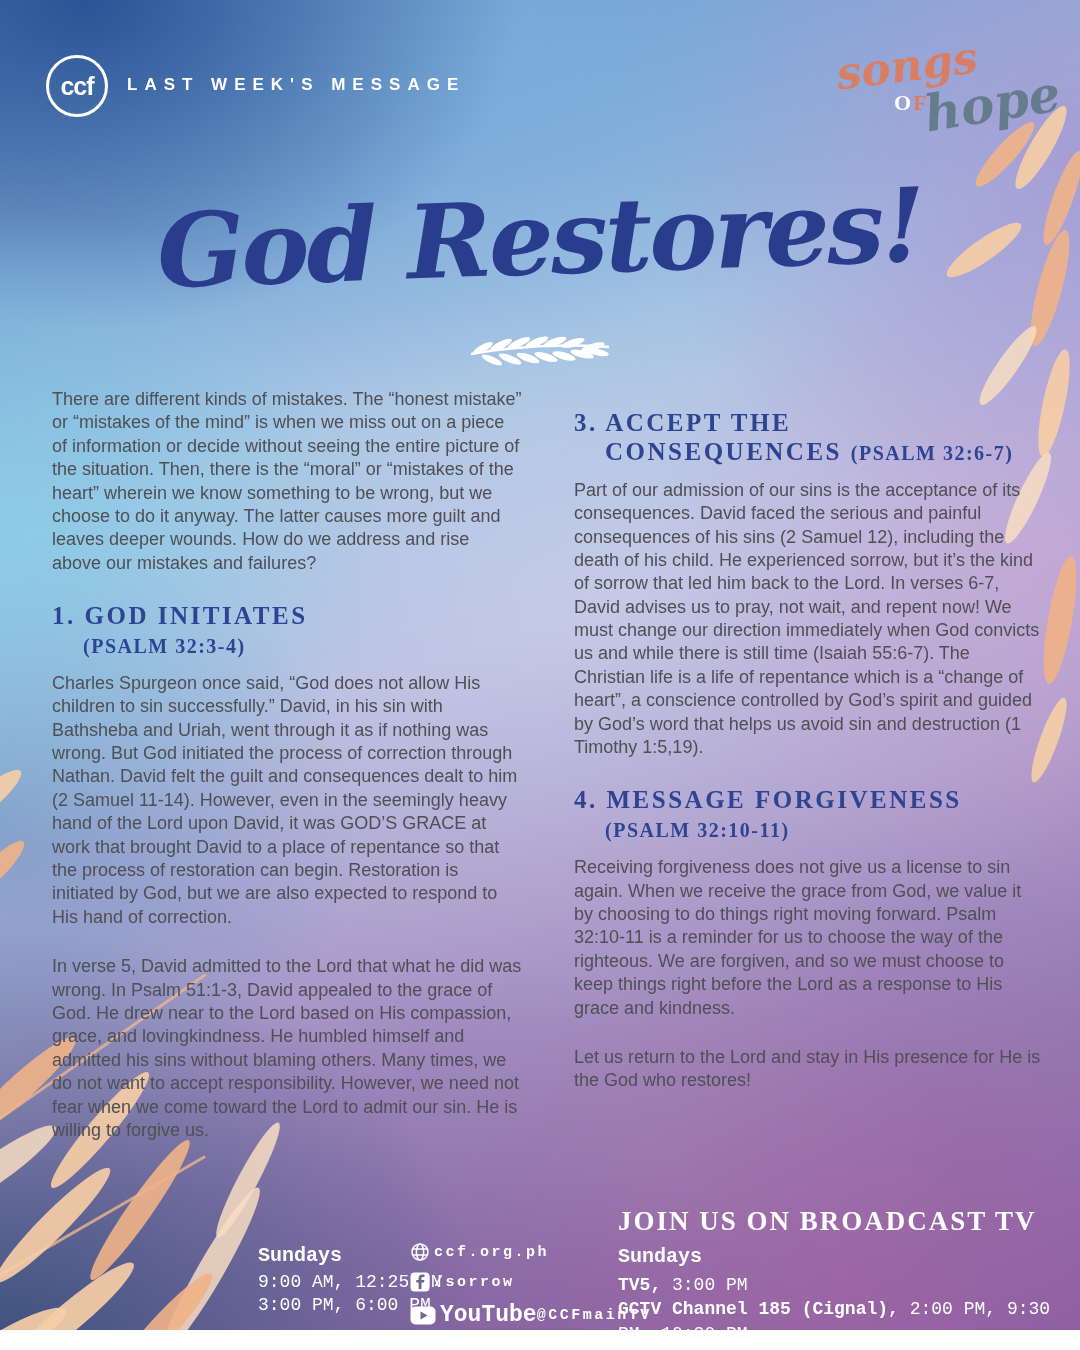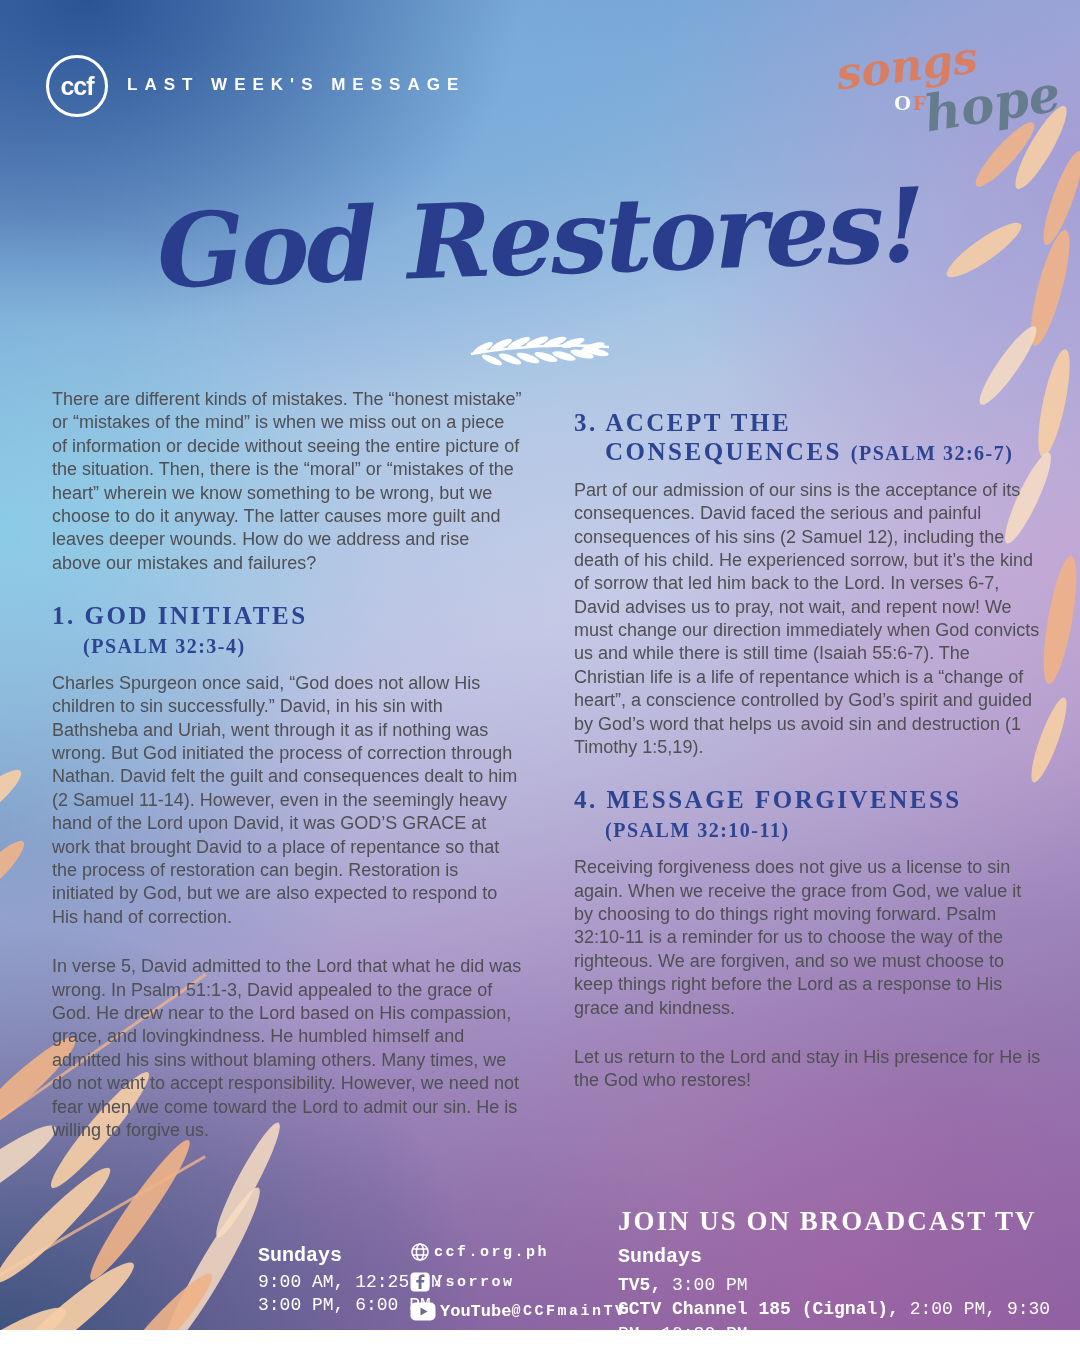--- a/index.html
+++ b/index.html
@@ -68,21 +68,21 @@
   .foot-head{position:absolute;color:#fff;font-family:"Liberation Serif",serif;
     font-weight:bold;font-size:27px;letter-spacing:2px;}
   .fh-online{left:258px;top:1206px;}
   .fh-tv{left:618px;top:1206px;}
   .foot-block{position:absolute;color:#fff;font-family:Liberation Mono, monospace;}
   .fb-sched{left:258px;top:1243px;font-size:18px;line-height:1.3;}
   .fb-sched .day,.fb-tv .day{font-weight:bold;font-size:20px;margin-bottom:2px;}
   .fb-links{left:410px;top:1242px;font-size:15px;}
   .link-row{display:flex;align-items:center;gap:4px;margin-bottom:10px;}
   .link-text{letter-spacing:2.5px;font-weight:bold;}
-  .yt-word{font-weight:bold;font-size:17px;letter-spacing:0;margin-right:-4px;}
+  .yt-word{font-weight:bold;font-size:23px;letter-spacing:0;margin-right:-4px;}
   .fb-tv{left:618px;top:1243px;font-size:18px;line-height:1.38;}
   .fb-tv .b{font-weight:bold;}
 </style>
 </head>
 <body>
 
 <div id="page">
 
   <div class="leaf leaf-b" style="left:995px;top:112px;width:20px;height:85px;transform:rotate(42deg);"></div>
   <div class="leaf leaf-a" style="left:1030px;top:100px;width:22px;height:95px;transform:rotate(30deg);"></div>

